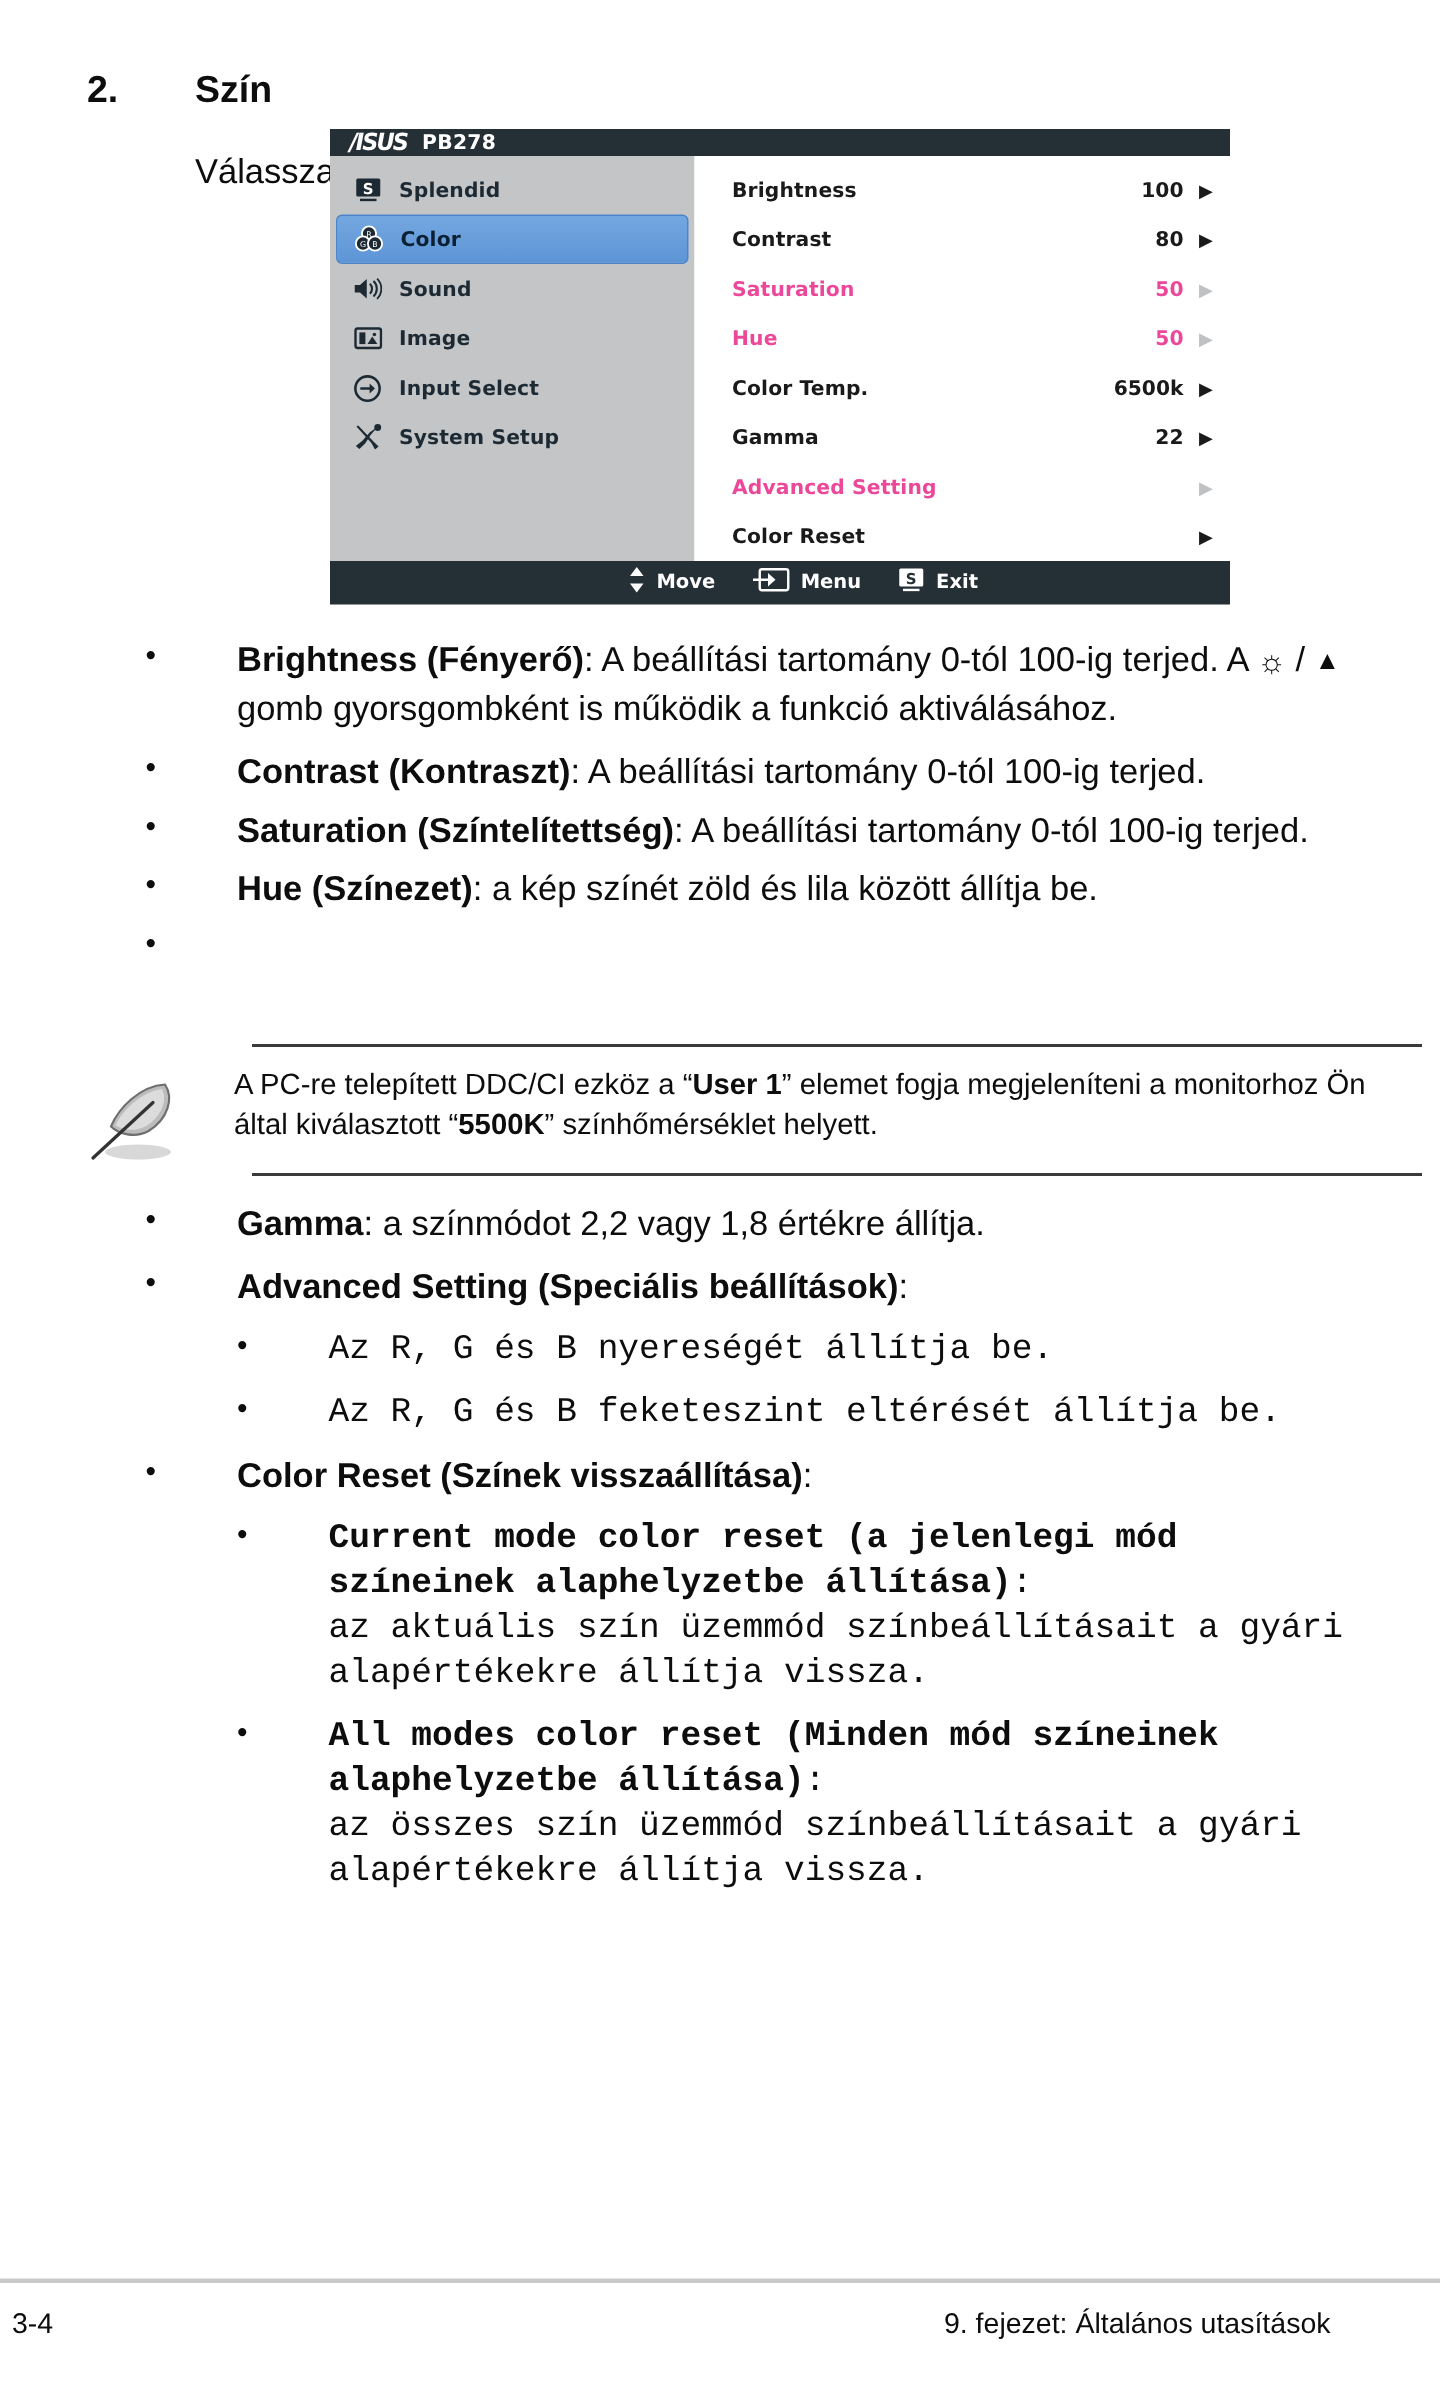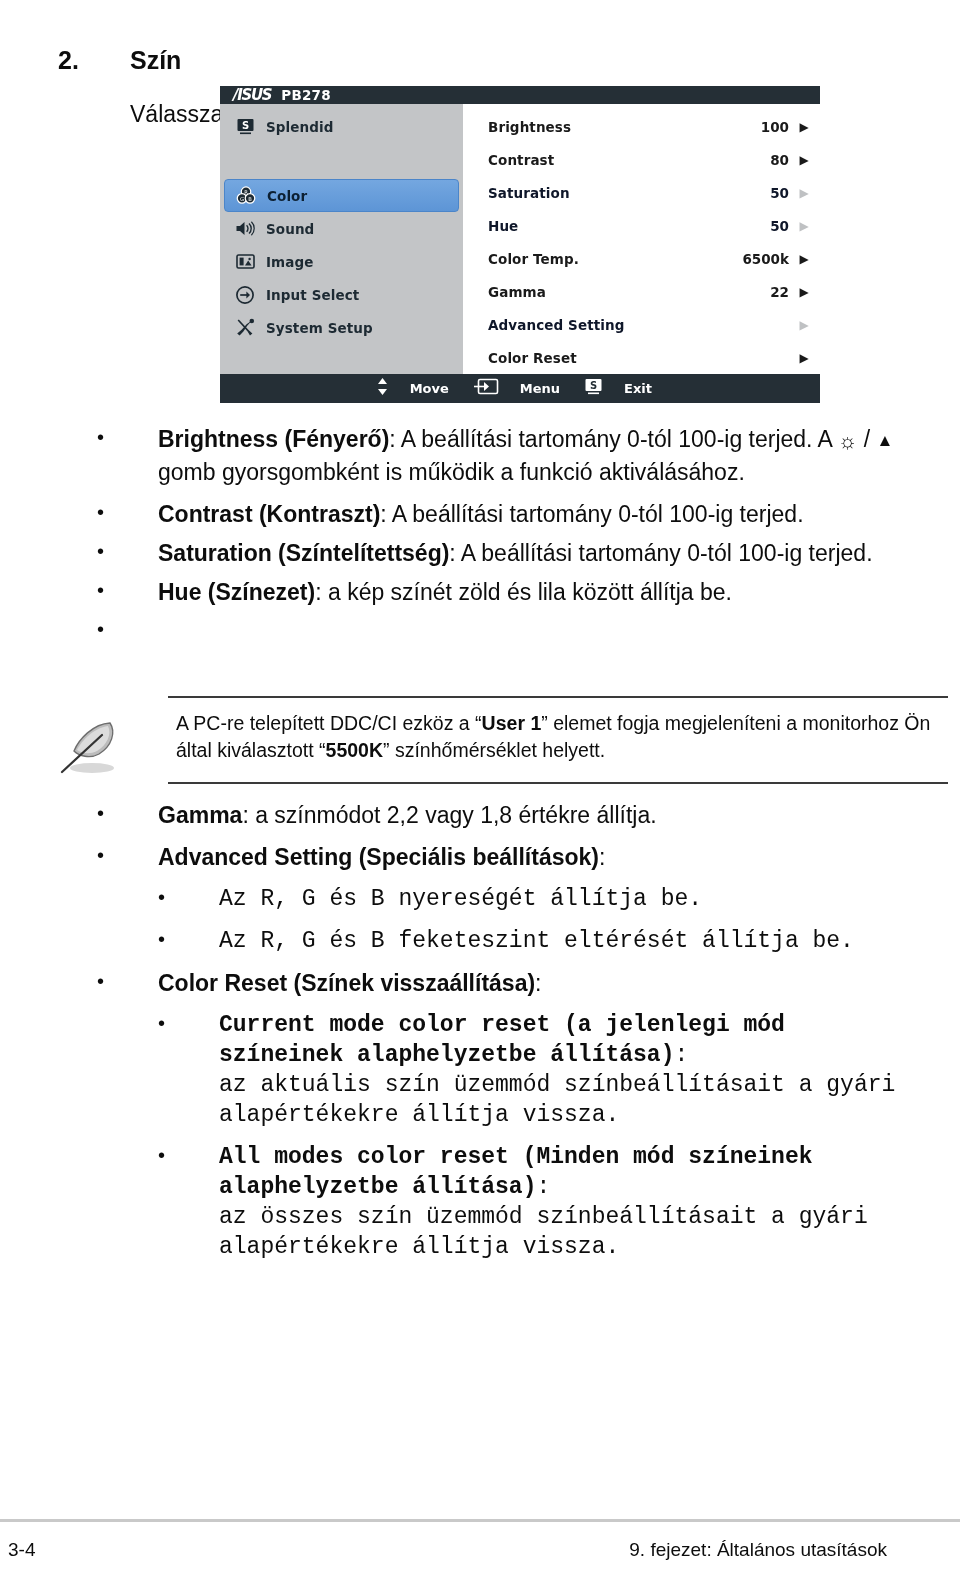--- a/index.html
+++ b/index.html
@@ -88,21 +88,20 @@
     display: flex;
     align-items: center;
     padding-left: 11px;
     gap: 11px;
     margin: 0 4px;
     border-radius: 4px;
   }
   .side-item.active {
     background: linear-gradient(#74a7e0, #5d95d6);
     border: 1px solid #4b85c9;
-    margin-top: 36px;
   }
   .side-label {
     font-size: 13.5px;
     font-weight: bold;
     color: #1d2a33;
     letter-spacing: 0.1px;
   }
   .side-item.active .side-label { color: #0c2033; }
   .side-icon {
     width: 20px; height: 20px;
@@ -138,33 +137,33 @@
     margin-right: 9px;
   }
   .main-arrow {
     font-size: 12px;
     color: #1a1a1a;
     line-height: 1;
     width: 12px;
     text-align: center;
   }
   .main-row.dim .main-label,
-  .main-row.dim .main-value { color: #0f172a; }
+  .main-row.dim .main-value { color: #ec4899; }
   .main-row.dim .main-arrow { color: #bfc1c3; }
 
   .osd-footer {
     height: 29px;
     background: #252f36;
     display: flex;
     align-items: center;
     justify-content: flex-end;
     gap: 24px;
     padding-right: 168px;
   }
-  .foot-item { display: flex; align-items: center; gap: 21px; }
+  .foot-item { display: flex; align-items: center; gap: 7px; }
   .foot-label {
     font-size: 13px;
     font-weight: bold;
     color: #ffffff;
   }
 
   
   .content {
     position: absolute;
     left: 0; top: 424px;
@@ -213,21 +212,21 @@
   .note-line.top { top: 10px; }
   .note-line.bottom { top: 96px; }
   .note-icon {
     position: absolute;
     left: 52px;
     top: 24px;
     width: 72px; height: 72px;
   }
   .note-text {
     position: absolute;
-    left: 176px;
+    left: 156px;
     top: 24px;
     width: 780px;
     font-size: 19.5px;
     line-height: 27px;
   }
   .note-text b { font-weight: bold; }
 
   
   .pg-footer { position: absolute; left: 0; bottom: 0; width: 895px; height: 90px; }
   .pg-rule {

